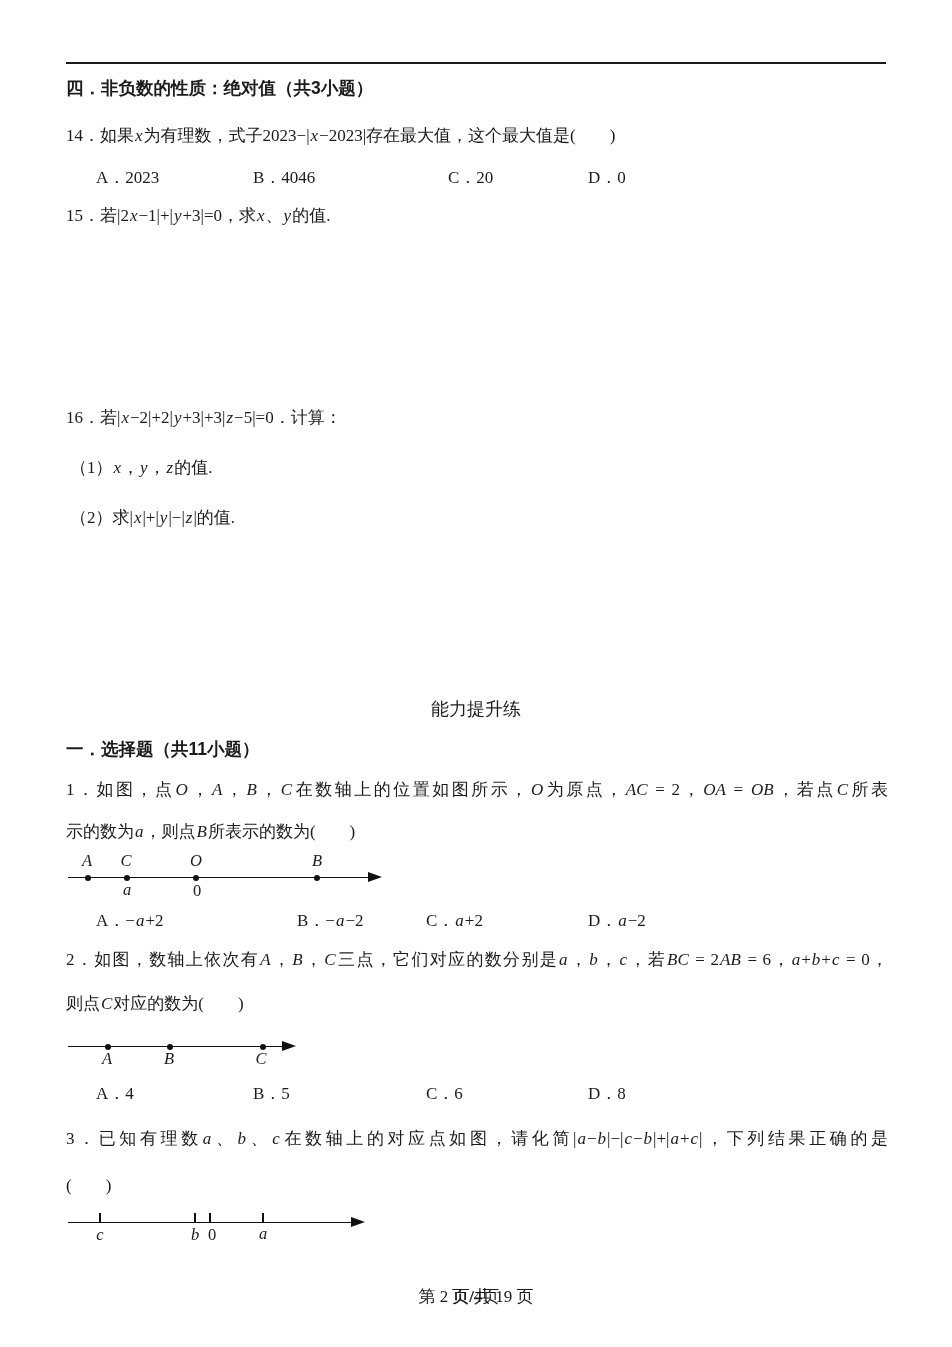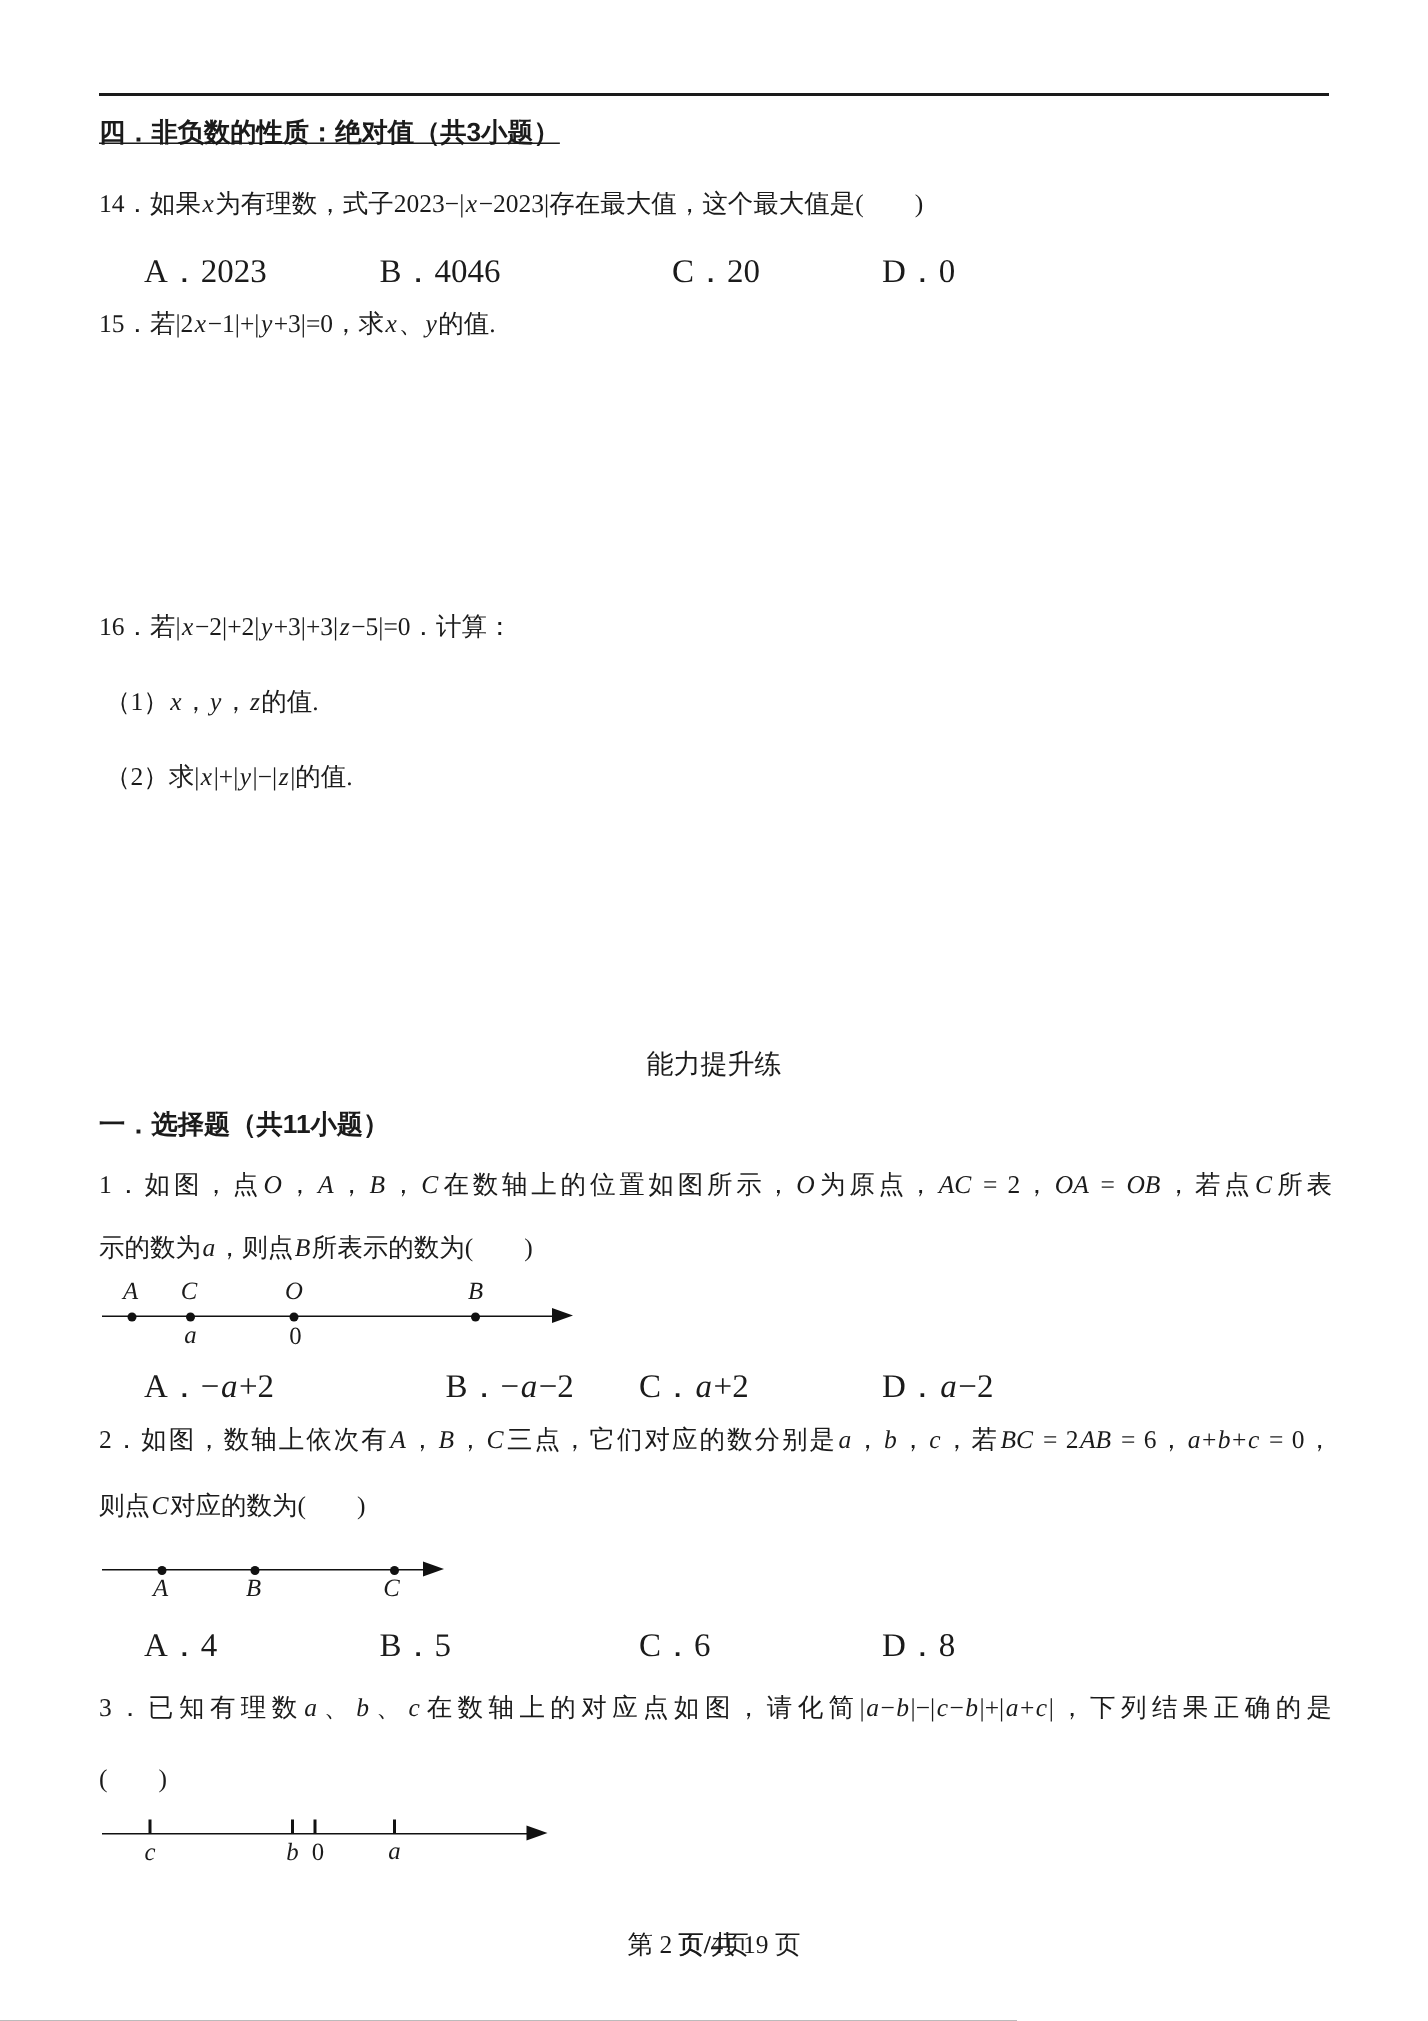--- a/index.html
+++ b/index.html
@@ -25,42 +25,42 @@
     font-weight:700;font-size:17.5px;line-height:24px;
   }
   .center-head{
     position:absolute;left:0;width:952px;text-align:center;
     font-family:"Liberation Sans","DejaVu Sans",sans-serif;
     font-weight:400;font-size:18px;
   }
   .v{font-family:"Liberation Serif","DejaVu Serif",serif;font-style:italic;padding:0 1px;}
   .f{font-family:"Liberation Serif","DejaVu Serif",serif;font-style:normal;}
   .c{font-style:normal;}
-  .opt-row{position:absolute;left:0;width:952px;height:26px;font-size:22px;}
+  .opt-row{position:absolute;left:0;width:952px;height:26px;font-size:17px;}
   .opt{position:absolute;top:0;white-space:pre;}
   .nl-line{position:absolute;height:0;border-top:1.7px solid #111;}
   .nl-dot{position:absolute;width:6px;height:6px;border-radius:50%;background:#111;}
   .nl-arrow{position:absolute;width:0;height:0;
     border-left:14px solid #111;border-top:5.5px solid transparent;border-bottom:5.5px solid transparent;}
   .nl-tick{position:absolute;width:1.7px;height:9px;background:#111;}
   .nl-label{position:absolute;transform:translateX(-50%);
     font-family:"Liberation Serif","DejaVu Serif",serif;
     font-style:italic;font-size:16.5px;line-height:20px;}
   .nl-label.up{font-style:normal;}
   .footer{position:absolute;left:0;width:952px;text-align:center;font-size:17px;}
   .footer-overlay{position:absolute;font-size:17px;}
 </style>
 </head>
 <body>
 
 <div class="page">
 
   <div class="rule" style="left:66px;top:62px;width:820px;height:2px;"></div>
 
-  <div class="heading" style="left:66px;top:76px;text-decoration:underline;">四．非负数的性质：绝对值（共3小题）</div>
+  <div class="heading" style="left:66px;top:76px;">四．非负数的性质：绝对值（共3小题）</div>
 
   <div class="line" style="left:66px;top:123px;width:822px;"><span class="c">14．如果</span><span class="v">x</span><span class="c">为有理数，式子</span><span class="f">2023−|</span><span class="v">x</span><span class="f">−2023|</span><span class="c">存在最大值，这个最大值是(        )</span></div>
   <div class="opt-row" style="top:166px;">
     <span class="opt" style="left:96px;"><span class="f">A．</span><span><span class="f">2023</span></span></span>
     <span class="opt" style="left:253px;"><span class="f">B．</span><span><span class="f">4046</span></span></span>
     <span class="opt" style="left:448px;"><span class="f">C．</span><span><span class="f">20</span></span></span>
     <span class="opt" style="left:588px;"><span class="f">D．</span><span><span class="f">0</span></span></span>
   </div>
 
   <div class="line" style="left:66px;top:203px;width:822px;"><span class="c">15．若</span><span class="f">|2</span><span class="v">x</span><span class="f">−1|+|</span><span class="v">y</span><span class="f">+3|=0</span><span class="c">，求</span><span class="v">x</span><span class="c">、</span><span class="v">y</span><span class="c">的值.</span></div>

